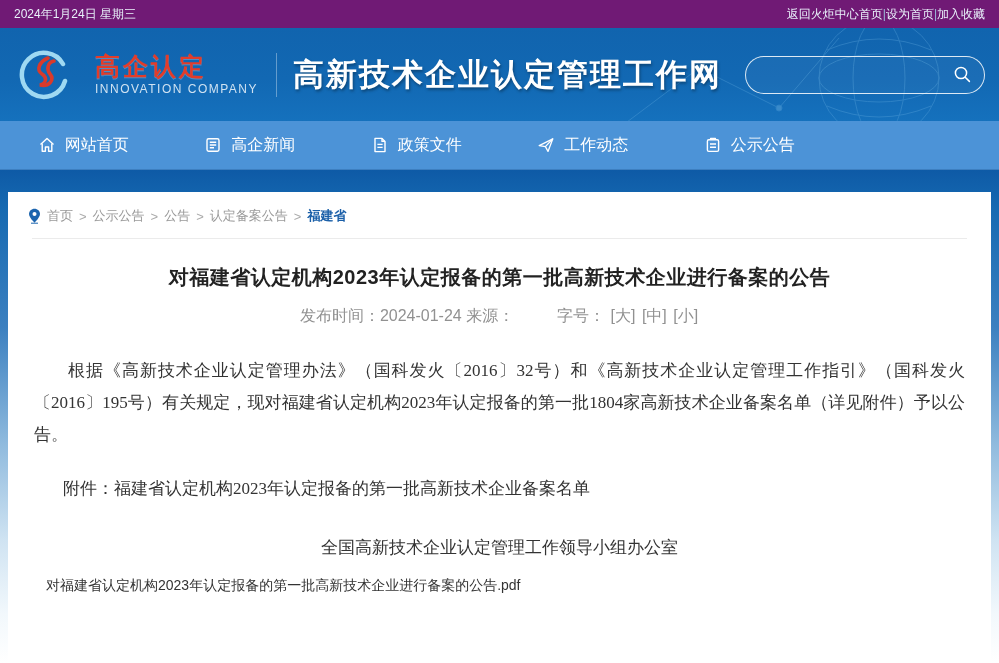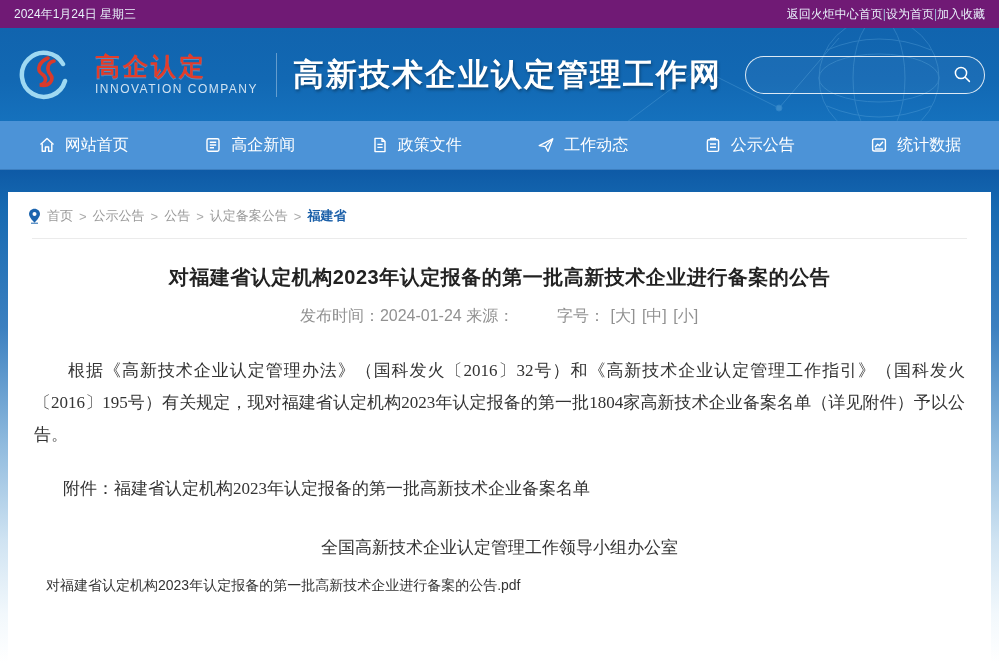--- a/index.html
+++ b/index.html
@@ -198,28 +198,20 @@
       <span>工作动态</span>
     </div>
     <div class="nav-item">
       <svg class="nav-ic" width="18" height="18" viewBox="0 0 18 18" fill="none" stroke="#ffffff" stroke-width="1.4" stroke-linejoin="round">
         <rect x="3.4" y="3.8" width="11.2" height="11.6" rx="1.4"></rect>
         <path d="M6.6 3.8 V2.4 H11.4 V3.8"></path>
         <path d="M6 8 H12 M6 11.2 H12"></path>
       </svg>
       <span>公示公告</span>
     </div>
-    <div class="nav-item">
-      <svg class="nav-ic" width="18" height="18" viewBox="0 0 18 18" fill="none" stroke="#ffffff" stroke-width="1.4" stroke-linejoin="round">
-        <rect x="2.6" y="3" width="12.8" height="12" rx="1.8"></rect>
-        <polyline points="5,11.4 7.6,8.2 9.6,9.8 13,5.8"></polyline>
-        <path d="M5 13 H13"></path>
-      </svg>
-      <span>统计数据</span>
-    </div>
   </nav>
 
   <div class="content-wrap">
     <div class="panel">
 
       <div class="breadcrumb">
         <svg width="13" height="16" viewBox="0 0 13 16">
           <path d="M6.5 0.8 C3.4 0.8 1 3.1 1 6 C1 9.6 6.5 14.6 6.5 14.6 S12 9.6 12 6 C12 3.1 9.6 0.8 6.5 0.8 Z" fill="#1b64ae"></path>
           <circle cx="6.5" cy="5.9" r="2" fill="#ffffff"></circle>
           <path d="M3 15.2 H10" stroke="#1b64ae" stroke-width="1"></path>

